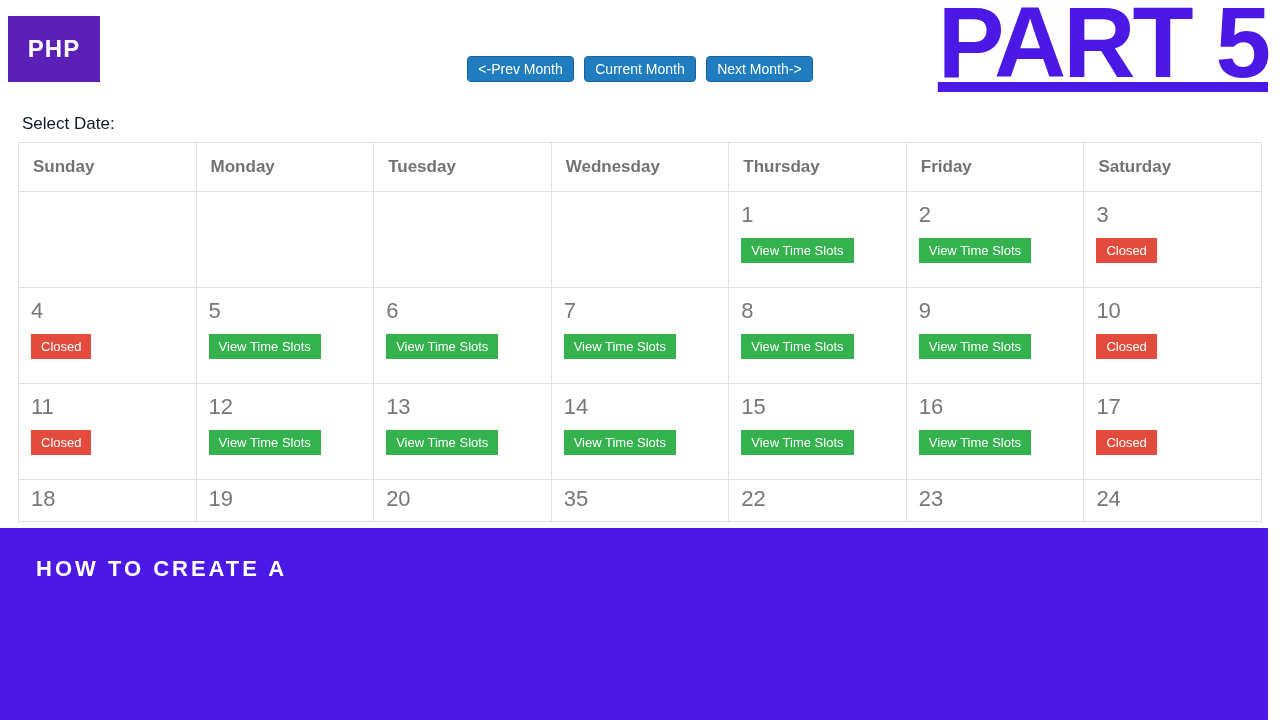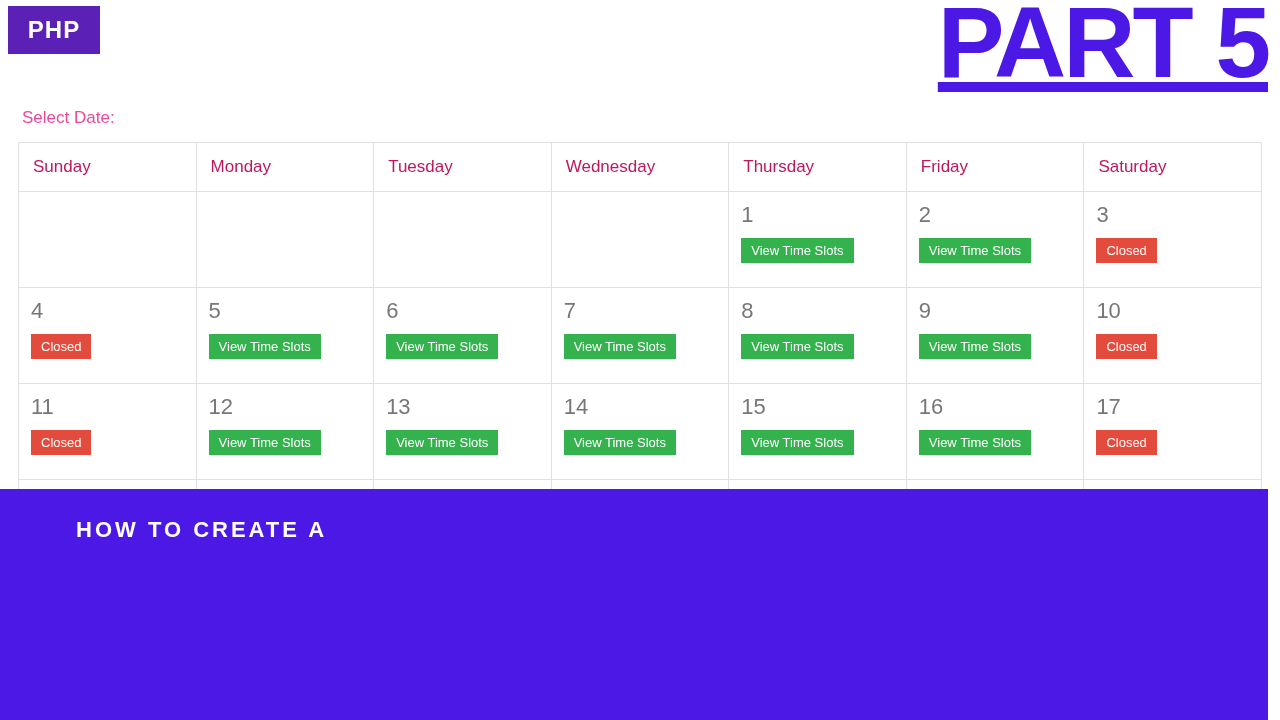--- a/index.html
+++ b/index.html
@@ -1,54 +1,59 @@
 <!DOCTYPE html>
 <html><head>
 <meta charset="utf-8">
 <style>
   * { box-sizing: border-box; margin: 0; padding: 0; }
   html, body { width: 1280px; height: 720px; font-family: "Segoe UI", -apple-system, Arial, sans-serif; background:#fff; overflow:hidden; }
   .stage { position:relative; width:1280px; height:720px; }
 
-  .php-badge { position:absolute; top:6px; left:8px; width:92px; height:48px; background:#5B21B6; color:#fff; display:flex; align-items:center; justify-content:center; font-weight:700; font-size:24px; letter-spacing:1px; }
+  .php-badge { position:absolute; top:16px; left:8px; width:92px; height:66px; background:#5B21B6; color:#fff; display:flex; align-items:center; justify-content:center; font-weight:700; font-size:24px; letter-spacing:1px; }
 
   .month-title { position:absolute; top:4px; left:0; right:0; text-align:center; font-weight:800; font-size:28px; color:#111; }
 
   .nav-row { position:absolute; top:56px; left:0; right:0; text-align:center; }
   .nav-btn { display:inline-block; background:#1f7dbf; color:#fff; border:1px solid #156399; border-radius:4px; padding:4px 10px; font-size:14px; margin:0 3px; cursor:pointer; }
 
   .part-label { position:absolute; top:0; right:12px; color:#4b18e6; font-weight:800; font-size:100px; line-height:0.85; letter-spacing:-3px;text-decoration:underline; }
 
-  .select-label { position:absolute; top:108px; left:22px; font-size:17px; color:#ec4899; }
+  .select-label { position:absolute; top:114px; left:22px; font-size:17px; color:#0f172a; }
 
   .cal { position:absolute; top:142px; left:18px; right:18px; border-collapse:collapse; width:calc(100% - 36px); table-layout:fixed; }
   .cal th, .cal td { border:1px solid #e0e0e0; text-align:left; vertical-align:top; }
-  .cal th { padding:14px 14px; font-weight:400; color:#be185d; font-size:17px; height:48px; }
+  .cal th { padding:14px 14px; font-weight:700; color:#737373; font-size:17px; height:48px; }
   .cal td { padding:10px 12px 12px 12px; height:96px; }
   .daynum { color:#777; font-size:22px; font-weight:400; margin-bottom:10px; }
   .pill { display:inline-block; border-radius:0; color:#fff; font-size:13px; padding:5px 10px; cursor:pointer; }
   .pill.green { background:#33b24d; }
   .pill.red { background:#e34c3d; }
   .cal tr.cut td { height:42px; padding-top:6px; padding-bottom:0; }
   .cal tr.cut .daynum { margin-bottom:0; }
 
-  .overlay { position:absolute; left:0; right:12px; bottom:0; height:231px; background:#4b18e6; color:#fff; padding:28px 60px 0 76px; }
+  .overlay { position:absolute; left:0; right:12px; bottom:0; height:192px; background:#4b18e6; color:#fff; padding:28px 60px 0 36px; }
   .overlay .kicker { font-size:22px; font-weight:600; letter-spacing:3px; margin-bottom:14px; }
   .overlay .headline { font-size:60px; font-weight:700; letter-spacing:3px; }
 </style>
 </head>
 <body>
 
 <div class="stage">
 
   <div class="php-badge">
     <span>PHP</span>
   </div>
 
 
+  <div class="nav-row">
+    <span class="nav-btn">&lt;-Prev Month</span>
+    <span class="nav-btn">Current Month</span>
+    <span class="nav-btn">Next Month-&gt;</span>
+  </div>
 
   <div class="part-label">PART 5</div>
 
   <div class="select-label">Select Date:</div>
 
   <table class="cal">
     <thead>
       <tr>
         <th>Sunday</th>
         <th>Monday</th>

